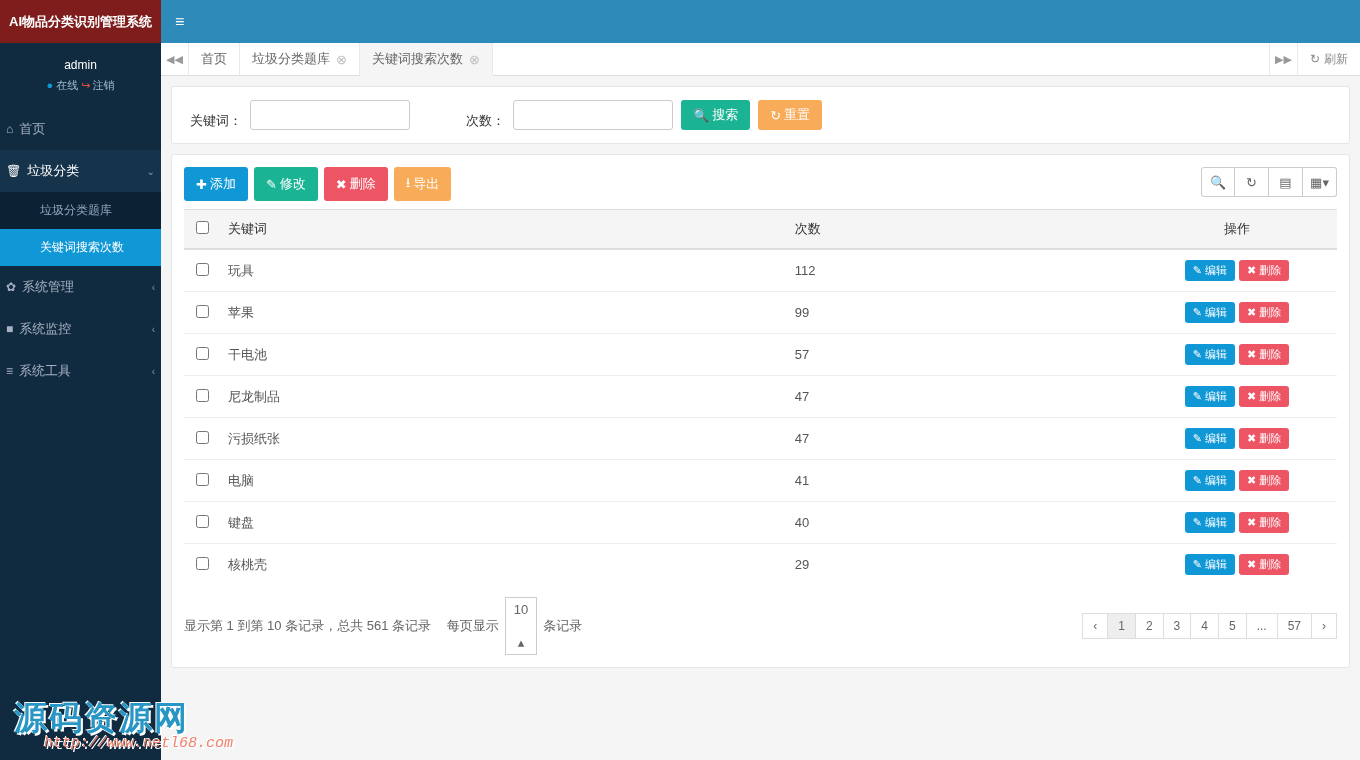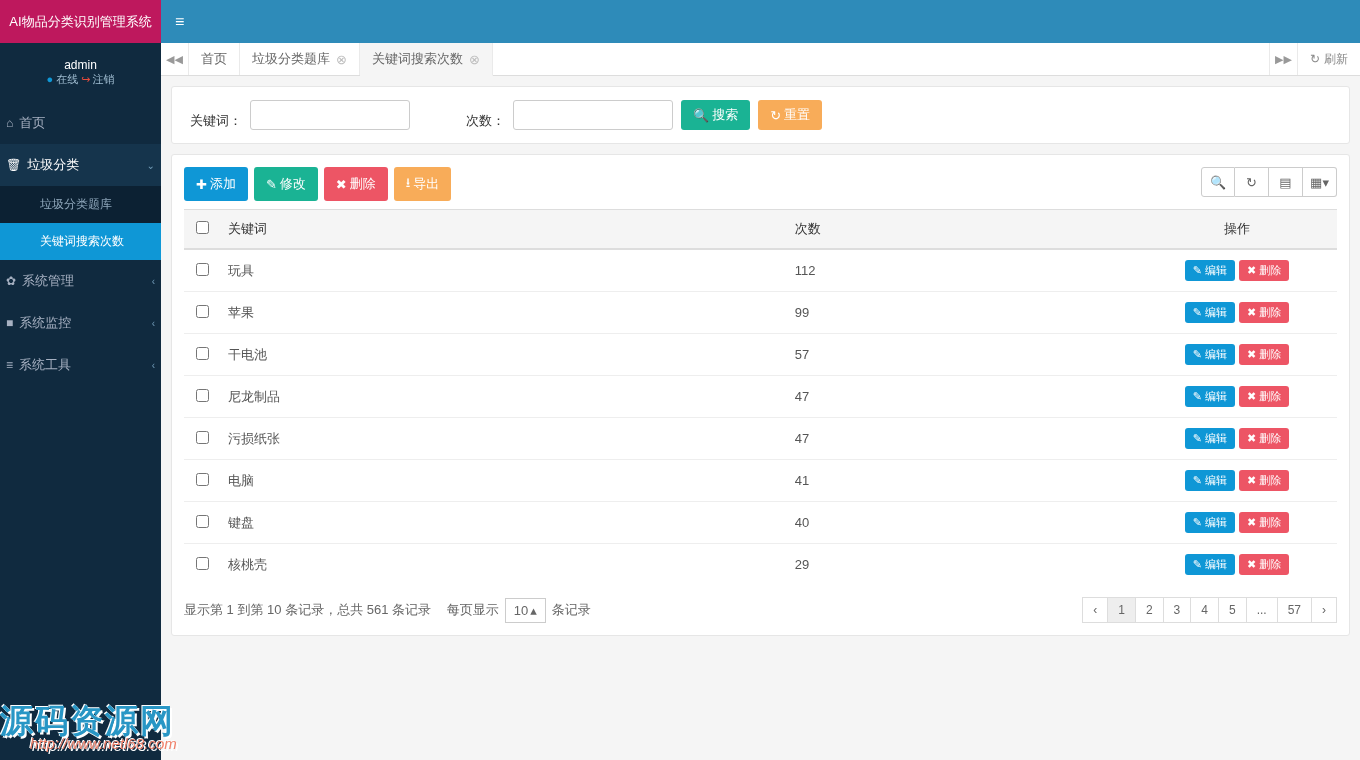--- a/index.html
+++ b/index.html
@@ -1,23 +1,23 @@
 <!DOCTYPE html>
 <html><head>
 <meta charset="utf-8">
 <style>
 * { margin: 0; padding: 0; box-sizing: border-box; }
 body { font-family: "Microsoft YaHei", Arial, sans-serif; font-size: 13px; background: #f4f4f4; color: #333; overflow: hidden; }
 .app { display: flex; width: 1360px; height: 760px; }
 
 
 .sidebar { width: 161px; background: #102a3f; color: #fff; display: flex; flex-direction: column; flex-shrink: 0; }
-.brand { background: #be185d; height: 43px; display: flex; align-items: center; justify-content: center; font-weight: normal; font-size: 13px; color: #fff; }
+.brand { background: #7f1d1d; height: 43px; display: flex; align-items: center; justify-content: center; font-weight: bold; font-size: 13px; color: #fff; }
 .user-panel { padding: 15px 10px; text-align: center; font-size: 12px; }
-.user-name { }
+.user-name { margin-bottom: 6px; }
 .user-status { display: flex; justify-content: center; gap: 3px; font-size: 11px; }
 .online { color: #9fbcd0; }
 .online::before { content: "●"; color: #0f97d6; margin-right: 3px; }
 .logout { color: #9fbcd0; cursor: pointer; }
 .logout::before { content: "↪"; color: #e74c3c; margin-right: 2px; }
 .nav { list-style: none; }
 .nav-item { display: flex; align-items: center; justify-content: space-between; padding: 12px 6px; color: #a7b1c2; cursor: pointer; font-size: 13px; }
 .nav-item .ico { margin-right: 6px; font-size: 12px; }
 .nav-item .chev { font-size: 10px; color: #729cb8; }
 .nav-item.open { background: #15344c; color: #fff; }
@@ -69,28 +69,28 @@
 table { width: 100%; border-collapse: collapse; }
 thead th { background: #f5f5f5; border-top: 1px solid #ddd; border-bottom: 2px solid #ddd; padding: 10px 8px; text-align: left; font-weight: normal; font-size: 13px; color: #333; }
 tbody td { padding: 10px 8px; border-top: 1px solid #eee; font-size: 13px; color: #555; }
 .chk-col { width: 36px; text-align: center; }
 .op-col { text-align: center; width: 200px; }
 .op-cell { display: flex; gap: 4px; justify-content: center; }
 
 
 .table-footer { display: flex; justify-content: space-between; align-items: center; margin-top: 12px; font-size: 13px; color: #666; }
 .pageinfo { display: flex; align-items: center; gap: 6px; }
-.pagesize { border: 1px solid #ccc; padding: 4px 8px; background: #fff; display: inline-flex; align-items: center; gap: 2px; }
+.pagesize { border: 1px solid #ccc; padding: 4px 8px; background: #fff; display: inline-flex; align-items: center; gap: 18px; flex-direction: column; }
 .pagination { display: flex; list-style: none; }
 .pagination li { border: 1px solid #ddd; margin-left: -1px; }
 .pagination a { display: block; padding: 5px 10px; color: #666; text-decoration: none; font-size: 12px; }
 .pagination li.active a { background: #eee; }
 
 
-.wm { position: absolute; left: 0; bottom: 8px; font-size: 33px; font-weight: bold; color: #2896c5; letter-spacing: 2px; text-shadow: 2px 2px 0 #fff, -1px -1px 0 #fff; pointer-events: none; line-height: 1.05; }
+.wm { position: absolute; left: 14px; bottom: 8px; font-size: 33px; font-weight: bold; color: #2896c5; letter-spacing: 2px; text-shadow: 2px 2px 0 #fff, -1px -1px 0 #fff; pointer-events: none; line-height: 1.05; font-family: Liberation Mono, monospace; }
 .wm small { display: block; font-size: 15px; font-weight: normal; color: #f1826b; font-style: italic; letter-spacing: 0; margin-top: -2px; padding-left: 30px; }
 </style>
 </head>
 <body>
 
 <div class="app">
   <aside class="sidebar">
     <div class="brand">AI物品分类识别管理系统</div>
     <div class="user-panel">
       <div class="user-name">admin</div>

